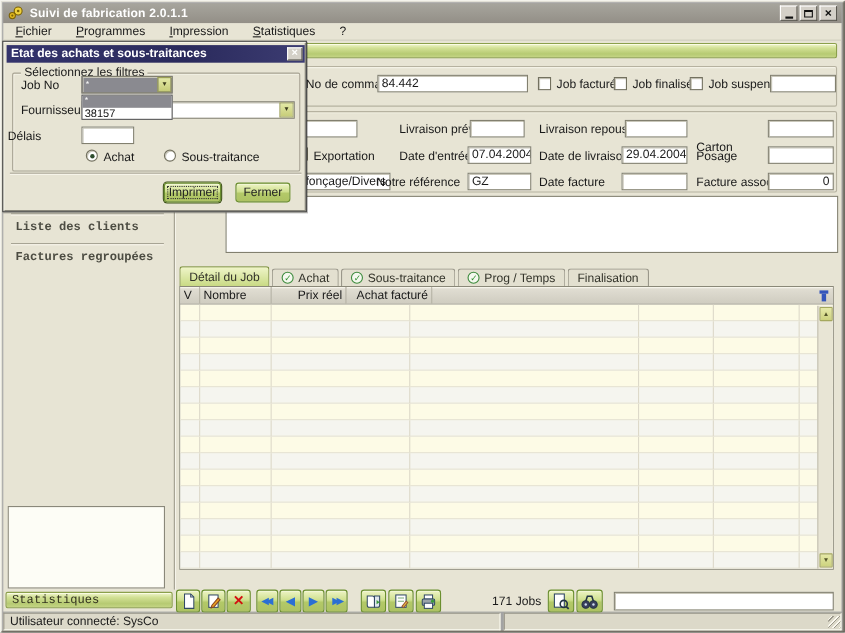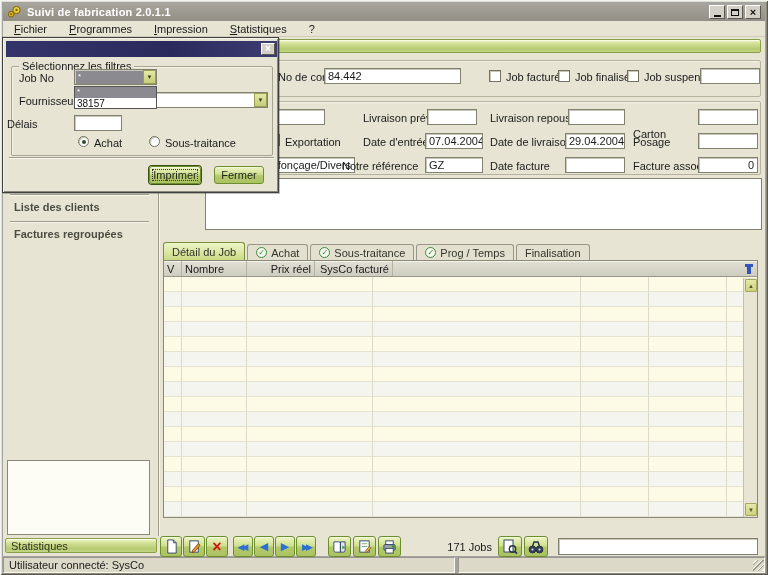--- a/index.html
+++ b/index.html
@@ -1,20 +1,20 @@
 <!DOCTYPE html>
 <html><head>
 <meta charset="utf-8">
 <style>
   * { margin:0; padding:0; box-sizing:border-box; }
   body { background:#808080; font-family:"Liberation Sans","DejaVu Sans",sans-serif; }
   .screen { position:relative; width:768px; height:575px; background:#a3a3a3;
     box-shadow: inset 1px 1px 0 #f4f3ec, inset -1px -1px 0 #5a5850, inset 2px 2px 0 #e2e0d6, inset -2px -2px 0 #8a887c;
     overflow:hidden; font-size:11px; color:#1a1a1a; }
-  .abs { position:absolute; }
+  .abs { position:absolute;font-family:Liberation Mono, monospace; }
   button { font:inherit; background:none; border:none; cursor:default; }
 
   
   .titlebar { position:absolute; left:3px; top:3px; width:762px; height:18px;
     background:linear-gradient(180deg,#a7a59d,#938f87); display:flex; align-items:center; padding-left:4px; }
   .titlebar .title { color:#fff; font-weight:bold; margin-left:5px; letter-spacing:.2px; }
   .winbtns { position:absolute; right:4px; top:2px; display:flex; gap:2px; }
   .winbtn { width:16px; height:14px; background:#d4d0c8; border:1px solid;
     border-color:#fff #5a5850 #5a5850 #fff; display:flex; align-items:center; justify-content:center; }
   .glyph-min { width:7px; height:2px; background:#111; margin-top:7px; }
@@ -153,21 +153,21 @@
   <div class="abs sep" style="left:10px;top:221px;width:139px"></div>
   <div class="abs side-item" style="left:14px;top:228px">Factures regroupées</div>
   <div class="abs side-listbox" style="left:7px;top:460px;width:143px;height:75px"></div>
   <button class="abs greenbar stats" style="left:5px;top:538px;width:152px;height:15px">
     <span>Statistiques</span>
   </button>
   <div class="abs vdiv" style="left:158px;top:54px;height:482px"></div>
 
   <div class="groupbox" style="left:163px;top:60px;width:598px;height:37px"></div>
   <span class="lbl" style="left:278px;top:71px">No de commande</span>
-  <div class="field" style="left:324px;top:68px;width:137px">84.442</div>
+  <div class="field" style="left:343px;top:68px;width:137px">84.442</div>
   <span class="checkbox" style="left:489px;top:70px"></span>
   <span class="lbl" style="left:506px;top:71px">Job facturé</span>
   <span class="checkbox" style="left:558px;top:70px"></span>
   <span class="lbl" style="left:575px;top:71px">Job finalisé</span>
   <span class="checkbox" style="left:627px;top:70px"></span>
   <span class="lbl" style="left:644px;top:71px">Job suspendu</span>
   <div class="field" style="left:700px;top:68px;width:60px"></div>
 
   <div class="groupbox" style="left:163px;top:101px;width:598px;height:74px"></div>
 
@@ -217,21 +217,21 @@
       <div class="tab">
         <span>Finalisation</span>
       </div>
     </div>
 
   <div class="table">
     <div class="thead">
         <div class="hcell" style="width: 18px; justify-content: flex-start;">V</div>
         <div class="hcell" style="width: 65px; justify-content: flex-start;">Nombre</div>
         <div class="hcell" style="width: 68px; justify-content: flex-end;">Prix réel</div>
-        <div class="hcell" style="width: 78px; justify-content: flex-end;">SysCo facturé</div>
+        <div class="hcell" style="width: 78px; justify-content: flex-end;">Achat facturé</div>
         <div class="hcell fill" style="justify-content: flex-end;">
           <svg width="10" height="12" viewBox="0 0 10 12">
             <rect x="1" y="1" width="8" height="3" fill="#3355bb"></rect>
             <rect x="3" y="4" width="4" height="7" fill="#3355bb"></rect>
           </svg>
         </div>
       </div>
     <div>
         <div class="trow odd">
           <div class="tcell" style="width: 18px;"></div>
@@ -454,20 +454,21 @@
   <div class="field" style="left:558px;top:538px;width:200px;height:17px"></div>
 
   <div class="statuspanel" style="left:3px;width:452px">
     <span>Utilisateur connecté: SysCo</span>
   </div>
   <div class="statuspanel" style="left:458px;width:307px"></div>
   <div class="grip"></div>
 
   <div class="dialog">
     <div class="dlg-title">
+      <span>Etat des achats et sous-traitances</span>
       <span class="dlg-close">×</span>
     </div>
     <div class="groupbox" style="left:8px;top:28px;width:262px;height:90px;border-color:#a8a494"></div>
     <span class="lbl" style="left:16px;top:22px;background:#e7e4d4;padding:0 3px">Sélectionnez les filtres</span>
 
     <span class="lbl" style="left:16px;top:34px">Job No</span>
     <div class="field" style="left:71px;top:31px;width:83px;background:#8a8a90;color:#fff;font-size:8px;line-height:11px">*
       <span class="combo-arrow">▼</span>
     </div>
 

